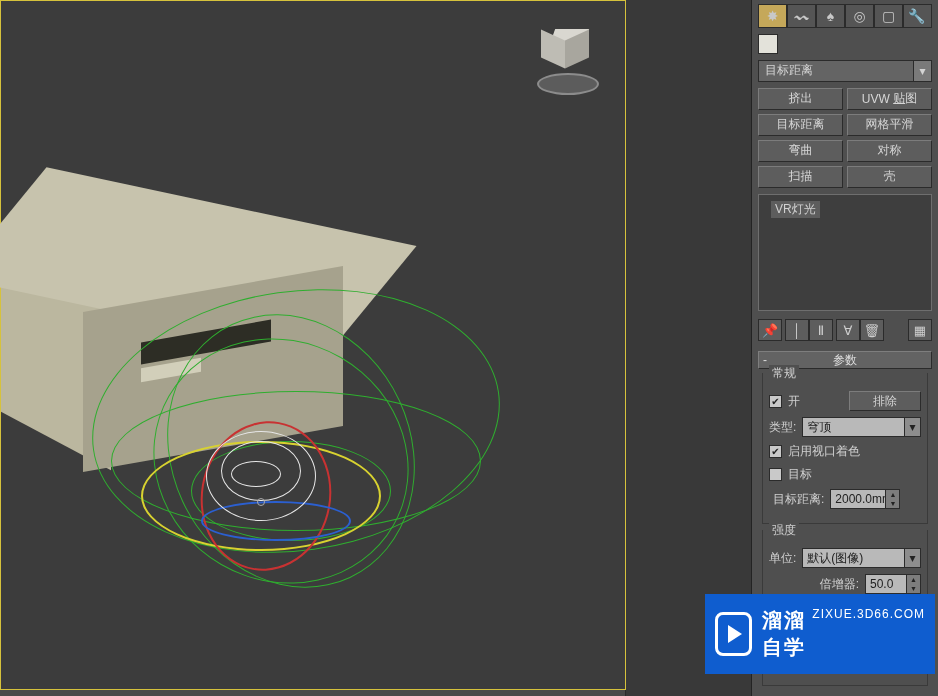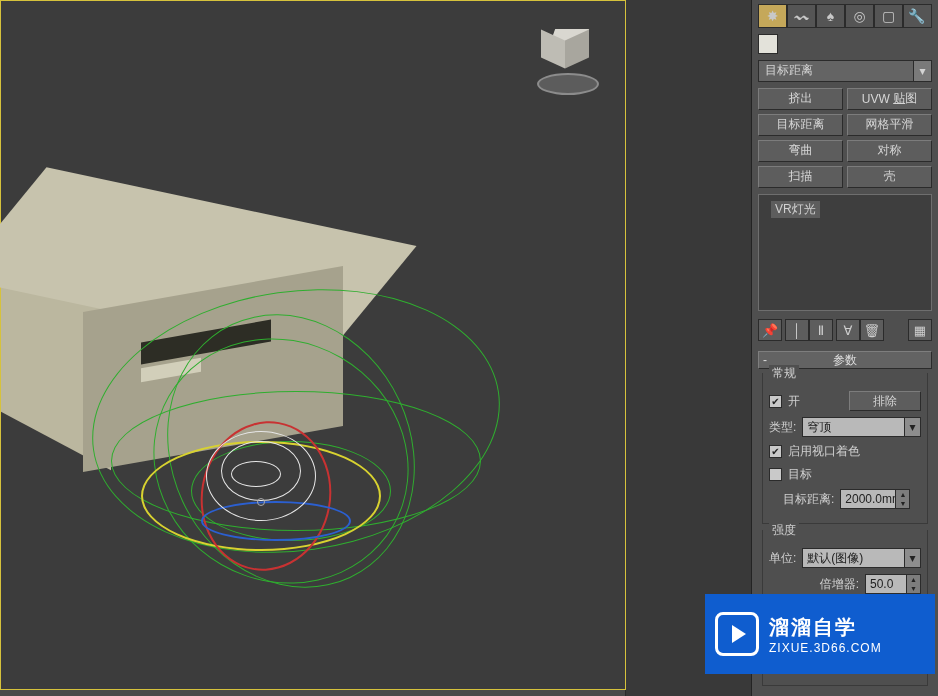--- a/index.html
+++ b/index.html
@@ -65,21 +65,21 @@
   .btn { height:20px; background:#5d5d5d; border:1px solid #7c7c7c; border-right-color:#2b2b2b; border-bottom-color:#2b2b2b; color:#d6d6d6; display:flex; align-items:center; justify-content:center; font-size:12px; cursor:pointer; }
   .sel { height:20px; background:#b9b9b9; color:#222; border:1px solid #2b2b2b; display:flex; align-items:center; padding:0 4px; position:relative; font-size:12px; }
   .sel .arrow { position:absolute; right:0; top:0; width:16px; height:100%; background:#8d8d8d; border-left:1px solid #2b2b2b; display:flex; align-items:center; justify-content:center; color:#222; }
   .spin { height:20px; background:#b9b9b9; color:#222; border:1px solid #2b2b2b; display:flex; align-items:center; padding:0 4px; font-size:12px; position:relative; }
   .spin .spin-arrows { position:absolute; right:0; top:0; width:14px; height:100%; display:flex; flex-direction:column; }
   .spin .spa { flex:1; background:#7d7d7d; border-left:1px solid #2b2b2b; font-size:7px; display:flex; align-items:center; justify-content:center; }
   .swatch { width:18px; height:18px; background:#f4f4f4; border:1px solid #2b2b2b; }
   .watermark { position:absolute; left:705px; top:594px; width:230px; height:80px; background:#0f5dcf; display:flex; align-items:center; gap:10px; padding:0 10px; }
   .wm-icon { width:44px; height:44px; border:3px solid #fff; border-radius:8px; display:flex; align-items:center; justify-content:center; }
   .wm-tri { width:0; height:0; border-left:14px solid #fff; border-top:9px solid transparent; border-bottom:9px solid transparent; margin-left:4px; }
-  .wm-text { color:#fff; display:flex; flex-direction:column; }
+  .wm-text { color:#fff; display:flex; flex-direction:row; }
   .wm-text .t1 { font-size:20px; font-weight:bold; letter-spacing:2px; }
   .wm-text .t2 { font-size:12px; letter-spacing:1px; }
 </style>
 </head>
 <body>
 
 <div class="app">
   <div class="viewport-wrap">
     <div class="viewport">
 
@@ -192,21 +192,21 @@
             </div>
             <div class="row">
               <span class="chk">✔</span>
               <label>启用视口着色</label>
             </div>
             <div class="row">
               <span class="chk"></span>
               <label>目标</label>
             </div>
             <div class="row">
-              <label style="margin-left:14px">目标距离:</label>
+              <label style="margin-left:4px">目标距离:</label>
               <div class="spin" style="width:70px">
                 <span>2000.0mn</span>
                 <span class="spin-arrows">
                     <span class="spa">▲</span>
                     <span class="spa">▼</span>
                   </span>
               </div>
             </div>
           </div>
 

